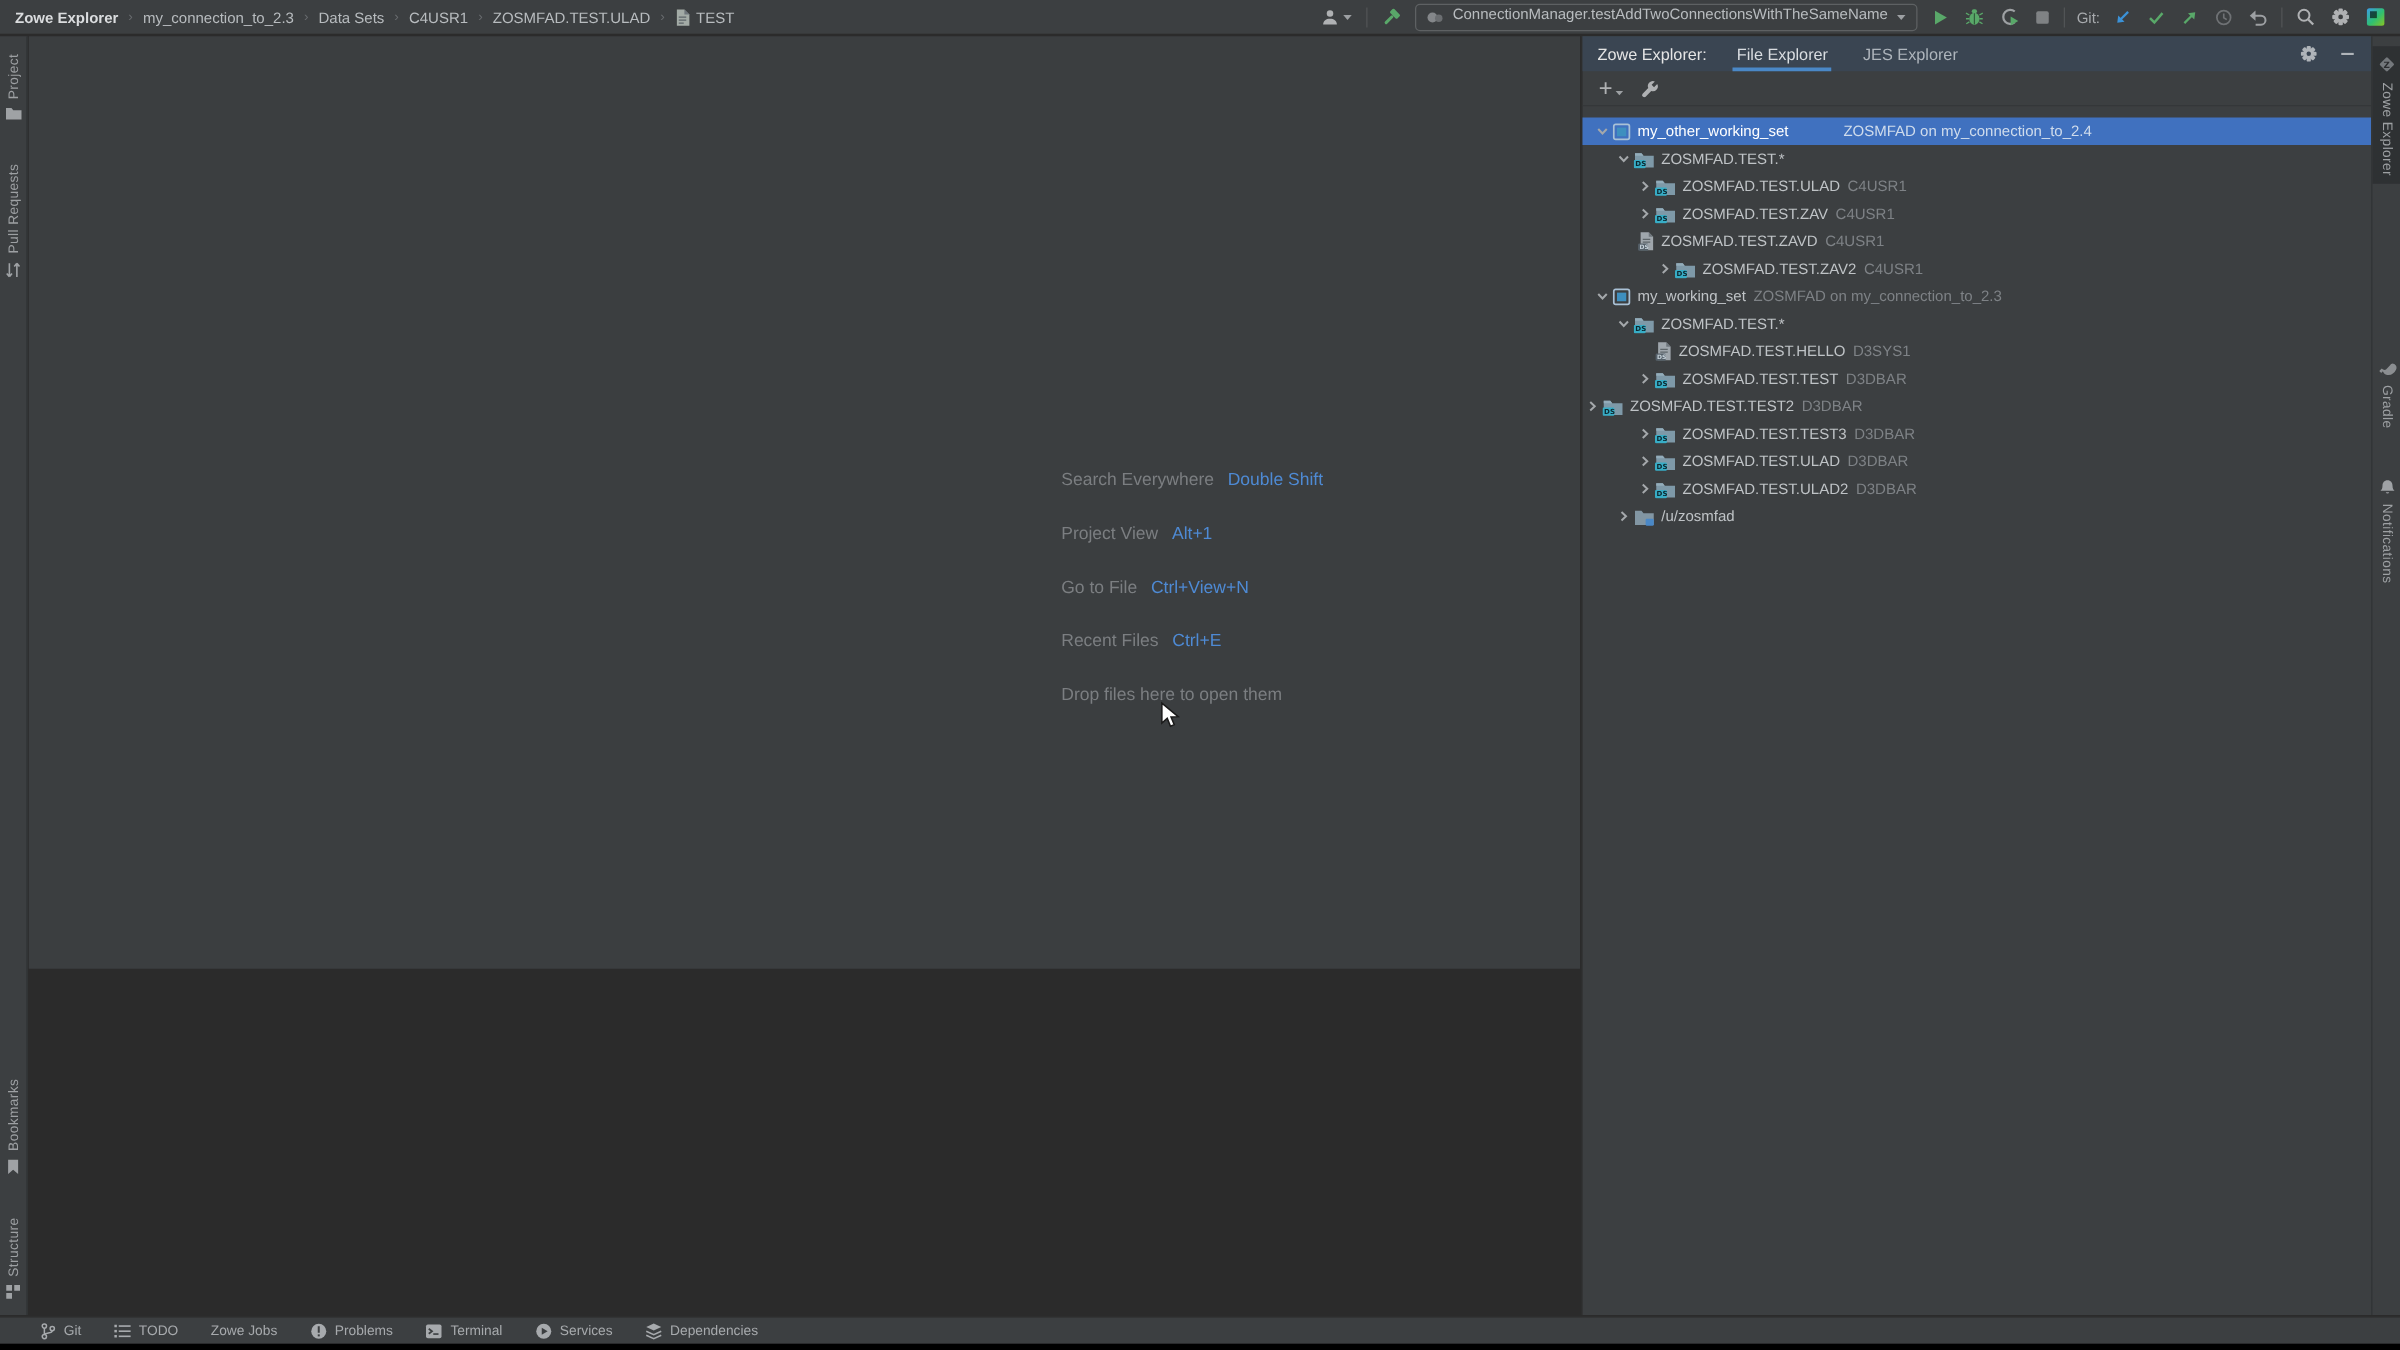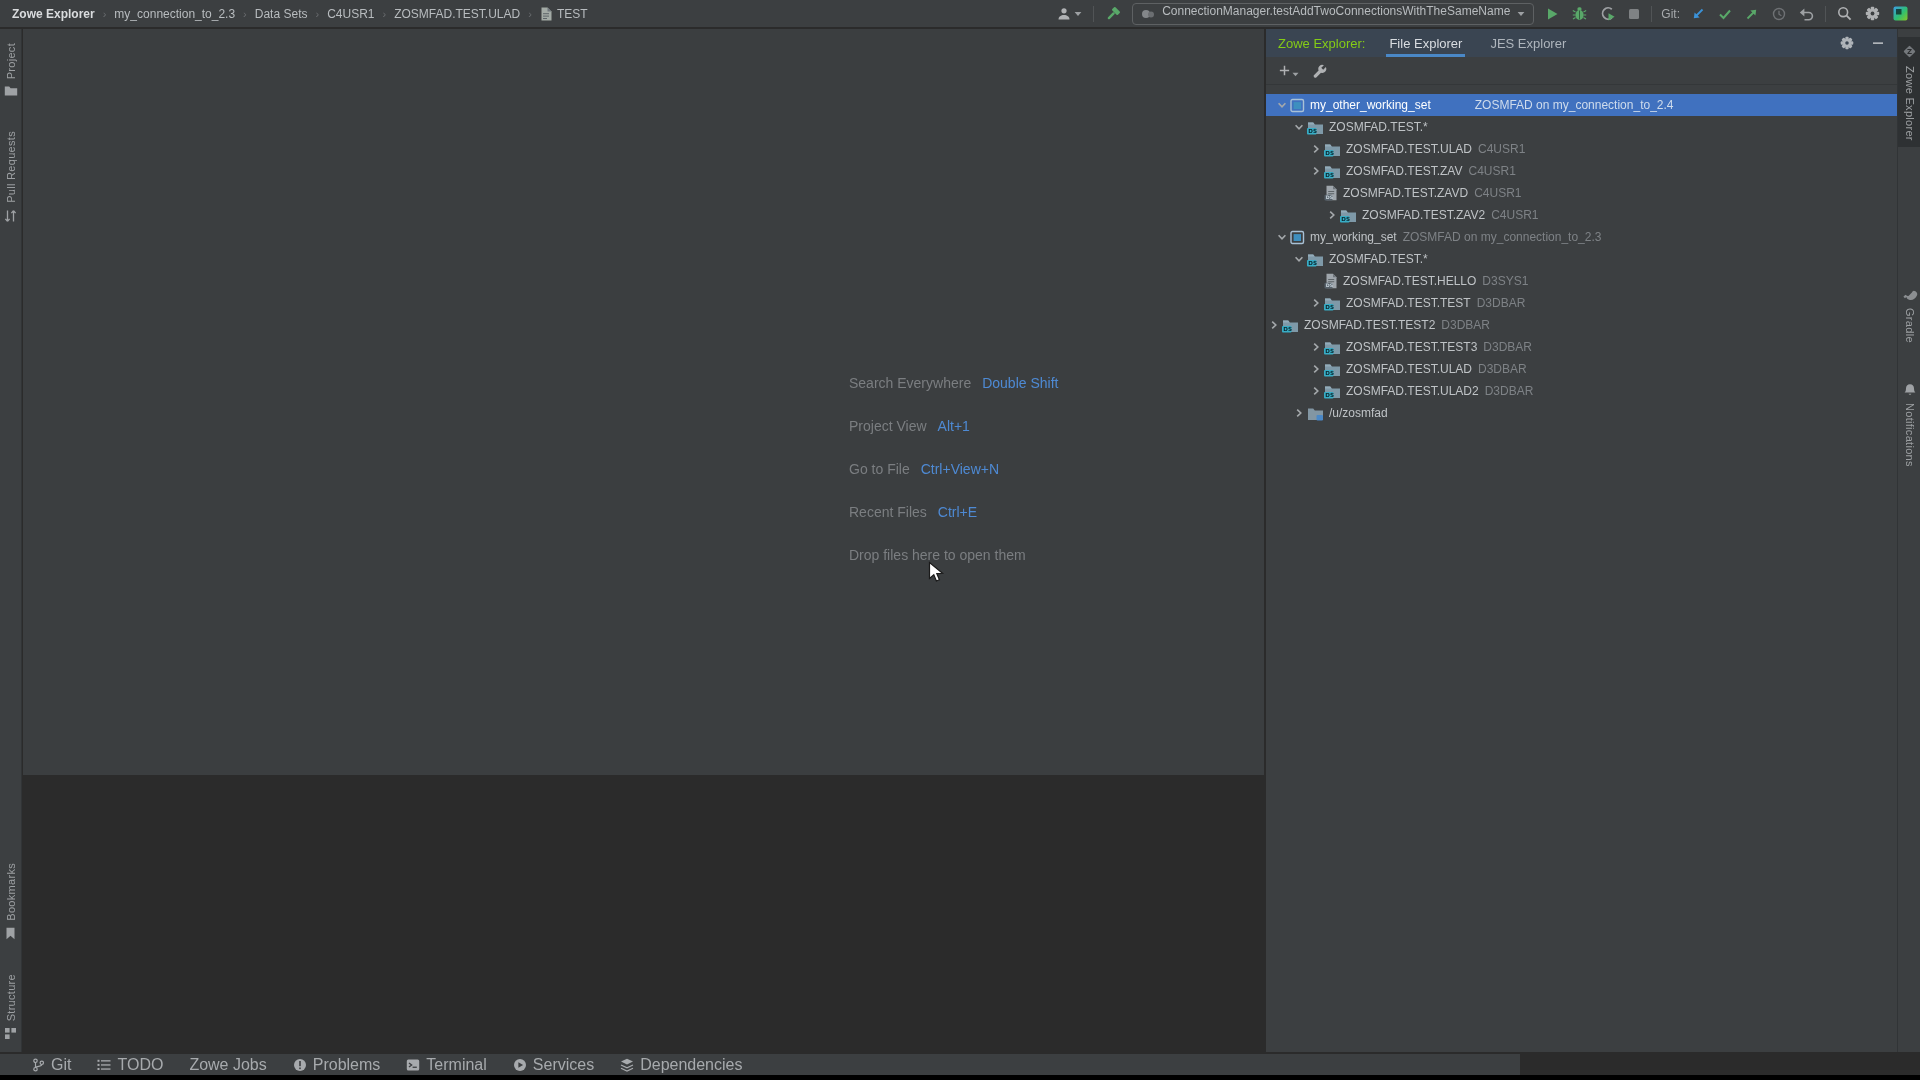--- a/index.html
+++ b/index.html
@@ -36,21 +36,21 @@
   .shortcuts{position:absolute;left:826px;top:346px;}
   .shortcut-row{height:43px;font-size:14px;color:#7B7E81;display:flex;gap:11px;white-space:nowrap;}
   .shortcut-key{color:#4E8AD4;}
   .mouse-cursor{position:absolute;left:905px;top:532px;}
 
   
   .zowe-panel{position:absolute;left:1265px;top:29px;width:632px;height:1023px;background:#3C3F41;
               border-left:1px solid #2B2B2B;box-sizing:border-box;}
   .panel-header{height:28px;background:#3A4552;display:flex;align-items:center;
                 padding:0 10px 0 12px;font-size:13px;color:#BDC3C9;}
-  .panel-title{margin-right:24px;color:#84cc16;}
+  .panel-title{margin-right:24px;color:#e5e5e5;}
   .tab{height:28px;display:flex;align-items:center;position:relative;color:#AEB5BC;margin-right:28px;cursor:default;}
   .tab.active{color:#D9DDE1;}
   .tab.active::after{content:'';position:absolute;left:-3px;right:-3px;bottom:0;height:3px;background:#4A88C7;}
   .ph-spacer{flex:1;}
   .ph-btn{display:inline-flex;padding:3px;margin-left:12px;}
   .panel-toolbar{height:27px;display:flex;align-items:center;gap:14px;padding:0 12px;
                  border-bottom:1px solid #343739;}
   .pt-btn{display:inline-flex;align-items:flex-end;gap:1px;}
   .tree{padding-top:9px;font-size:12px;}
   .tree-row{height:22px;display:flex;align-items:center;color:#BFC3C6;white-space:nowrap;cursor:default;}
@@ -60,23 +60,23 @@
   .tree-detail{color:#7E8286;margin-left:6px;}
   .tree-row.selected .tree-detail{color:#CFDCEC;margin-left:44px;}
 
   
   .right-stripe{position:absolute;left:1897px;top:29px;width:23px;height:1023px;background:#3C3F41;
                 border-left:1px solid #313436;box-sizing:border-box;}
   .right-stripe .stripe-item{position:absolute;left:0;width:23px;padding:6px 0;}
   .right-stripe .stripe-item.active{background:#2E3133;}
 
   
-  .status-bar{position:absolute;left:0;top:1053px;width:1520px;height:22px;background:#3C3F41;
+  .status-bar{position:absolute;left:0;top:1053px;width:1920px;height:22px;background:#3C3F41;
               border-top:1px solid #2B2B2B;display:flex;align-items:center;gap:26px;
-              padding-left:32px;box-sizing:border-box;font-size:16px;color:#A7AAAD;}
+              padding-left:32px;box-sizing:border-box;font-size:11px;color:#A7AAAD;}
   .sb-item{display:flex;align-items:center;gap:6px;cursor:default;}
   .bottom-strip{position:absolute;left:0;top:1075px;width:1920px;height:5px;background:#000;}
 </style>
 </head>
 <body>
 
 <header class="top-bar">
   <nav class="breadcrumbs">
       <span class="crumb bold">
         <span>Zowe Explorer</span>
@@ -447,21 +447,21 @@
           <svg width="17" height="15" viewBox="0 0 17 15">
             <path d="M1 2.5 h5.2 l1.6 2 H16 v9.5 H1 z" fill="#7E99A8"></path>
             <path d="M1 2.5 h5.2 l1.6 2 H1 z" fill="#93ACBA"></path>
             <rect x="0" y="8" width="9.5" height="6.5" rx="1" fill="#37ADC6"></rect>
             <text x="1.3" y="13.2" font-size="5.6" font-weight="bold" fill="#0B2830" font-family="DejaVu Sans,sans-serif">DS</text>
           </svg>
         </span>
         <span class="tree-name">ZOSMFAD.TEST.ZAV</span>
         <span class="tree-detail">C4USR1</span>
       </div>
-      <div class="tree-row" style="padding-left: 42px;">
+      <div class="tree-row" style="padding-left: 28px;">
         <span class="chev"></span>
         <span class="icon row-icon">
           <svg width="14" height="16" viewBox="0 0 14 16">
             <path d="M2.5 0.8 h6.5 l3.5 3.5 V15.2 H2.5 z" fill="#9FA6AC"></path>
             <path d="M9 0.8 l3.5 3.5 H9 z" fill="#6F767C"></path>
             <rect x="4.2" y="6" width="6" height="1" fill="#5E6569"></rect>
             <rect x="4.2" y="8.2" width="6" height="1" fill="#5E6569"></rect>
             <rect x="0.5" y="9.8" width="8" height="5.7" rx="1" fill="#56616A"></rect>
             <text x="1.7" y="14.4" font-size="4.8" font-weight="bold" fill="#C7D3DB" font-family="DejaVu Sans,sans-serif">DS</text>
           </svg>

